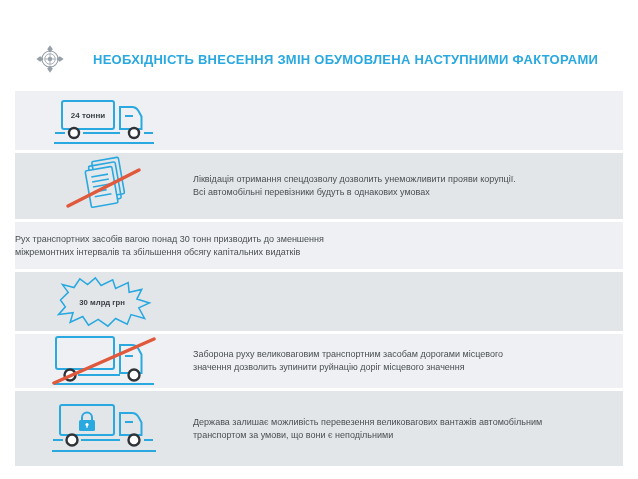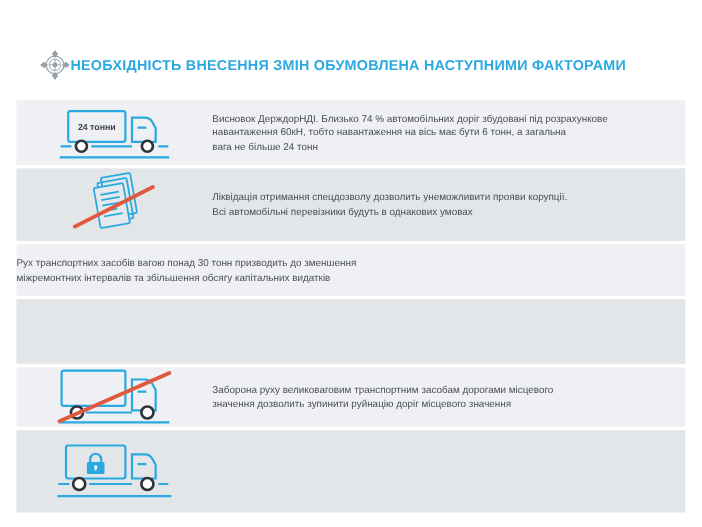--- a/index.html
+++ b/index.html
@@ -12,21 +12,21 @@
   .slide {
     width: 638px; height: 479px;
     background: #ffffff;
     position: relative;
   }
   .header {
     display: flex;
     align-items: center;
     padding: 30px 15px 0 36px;
     height: 88px;
-    gap: 0;
+    gap: 29px;
   }
   .logo { flex: 0 0 auto; width: 28px; height: 28px; }
   .title {
     color: #2aa9e0;
     font-size: 13px;
     font-weight: bold;
     letter-spacing: 0.25px;
     text-transform: uppercase;
   }
   .factors {
@@ -105,23 +105,20 @@
           <path d="M66,34 V12 h12 c3,0 5,1.5 6.5,4 l3,5.5 V34 z" class="truck-stroke"></path>
           <line x1="71" y1="21" x2="79" y2="21" class="truck-stroke"></line>
           <line x1="1" y1="38" x2="11" y2="38" class="truck-stroke"></line>
           <line x1="29" y1="38" x2="66" y2="38" class="truck-stroke"></line>
           <line x1="90" y1="38" x2="99" y2="38" class="truck-stroke"></line>
           <circle cx="20" cy="38" r="5" class="wheel"></circle>
           <circle cx="80" cy="38" r="5" class="wheel"></circle>
           <line x1="0" y1="48" x2="100" y2="48" class="truck-stroke"></line>
         </svg>
       </div>
-      <div class="text-cell">Висновок ДерждорНДІ. Близько 74 % автомобільних доріг збудовані під розрахункове
-навантаження 60кН, тобто навантаження на вісь має бути 6 тонн, а загальна
-вага не більше 24 тонн</div>
     </div>
 
     <div class="factor-row dark r2">
       <div class="icon-cell">
         <svg width="78" height="62" viewBox="0 0 78 62">
           <g transform="rotate(-10 39 31)">
             <rect x="31" y="5" width="27" height="37" rx="1.5" class="thin-stroke"></rect>
             <rect x="27" y="9" width="27" height="37" rx="1.5" class="thin-stroke" fill="#e6e9ec"></rect>
             <rect x="23" y="13" width="27" height="37" rx="1.5" fill="#e6e9ec" stroke="#2aa9e0" stroke-width="1.6"></rect>
             <line x1="28" y1="20" x2="45" y2="20" class="thin-stroke"></line>
@@ -136,20 +133,26 @@
       <div class="text-cell">Ліквідація отримання спецдозволу дозволить унеможливити прояви корупції.
 Всі автомобільні перевізники будуть в однакових умовах</div>
     </div>
 
     <div class="factor-row light r3">
       <div class="text-cell">Рух транспортних засобів вагою понад 30 тонн призводить до зменшення
 міжремонтних інтервалів та збільшення обсягу капітальних видатків</div>
     </div>
 
     <div class="factor-row dark r4">
+      <div class="icon-cell">
+        <svg width="110" height="58" viewBox="0 0 110 60">
+          <path class="thin-stroke" d="M10,28 L18,20 L12,12 L24,15 L30,6 L38,12 L46,5 L52,13 L64,7 L67,16 L80,10 L81,20 L94,17 L89,27 L102,31 L91,36 L97,47 L83,43 L79,53 L67,47 L59,55 L49,48 L39,54 L33,45 L20,51 L23,41 L8,43 L15,35 Z"></path>
+          <text x="53" y="33" text-anchor="middle" class="icon-label">30 млрд грн</text>
+        </svg>
+      </div>
     </div>
 
     <div class="factor-row light r5">
       <div class="icon-cell">
         <svg width="104" height="52" viewBox="0 0 104 52">
           <rect x="4" y="2" width="58" height="32" rx="2" class="truck-stroke"></rect>
           <path d="M68,38 V10 h12 c3,0 5,1.5 6.5,4 l3,5.5 V38 z" class="truck-stroke"></path>
           <line x1="73" y1="21" x2="81" y2="21" class="truck-stroke"></line>
           <line x1="26" y1="40" x2="68" y2="40" class="truck-stroke"></line>
           <circle cx="18" cy="40" r="5.5" class="wheel"></circle>
@@ -173,16 +176,18 @@
           <path d="M68,34 V12 h12 c3,0 5,1.5 6.5,4 l3,5.5 V34 z" class="truck-stroke"></path>
           <line x1="73" y1="21" x2="81" y2="21" class="truck-stroke"></line>
           <line x1="1" y1="39" x2="11" y2="39" class="truck-stroke"></line>
           <line x1="29" y1="39" x2="68" y2="39" class="truck-stroke"></line>
           <line x1="92" y1="39" x2="101" y2="39" class="truck-stroke"></line>
           <circle cx="20" cy="39" r="5.5" class="wheel"></circle>
           <circle cx="82" cy="39" r="5.5" class="wheel"></circle>
           <line x1="0" y1="50" x2="104" y2="50" class="truck-stroke"></line>
         </svg>
       </div>
+      <div class="text-cell">Держава залишає можливість перевезення великовагових вантажів автомобільним
+транспортом за умови, що вони є неподільними</div>
     </div>
 
   </div>
 </div>
 
 </body></html>

